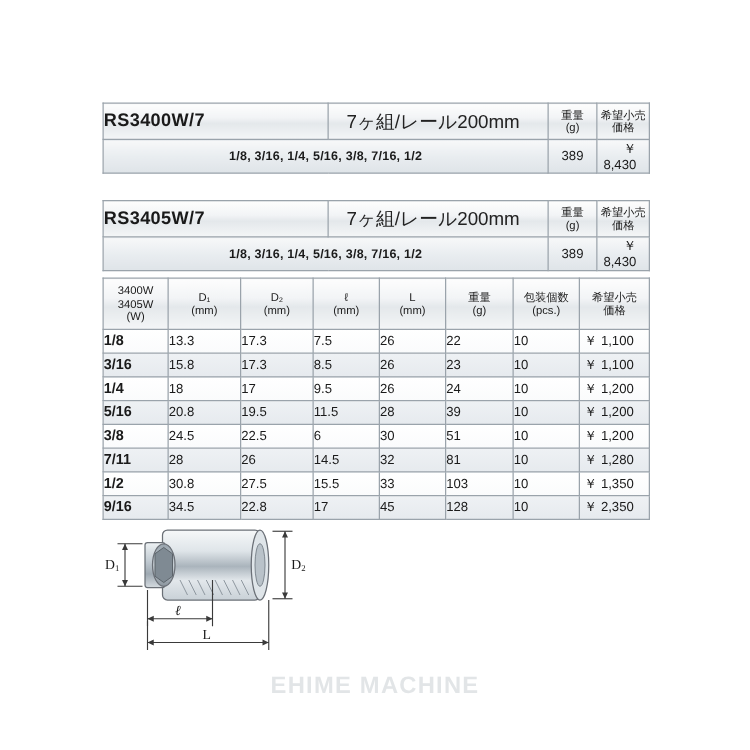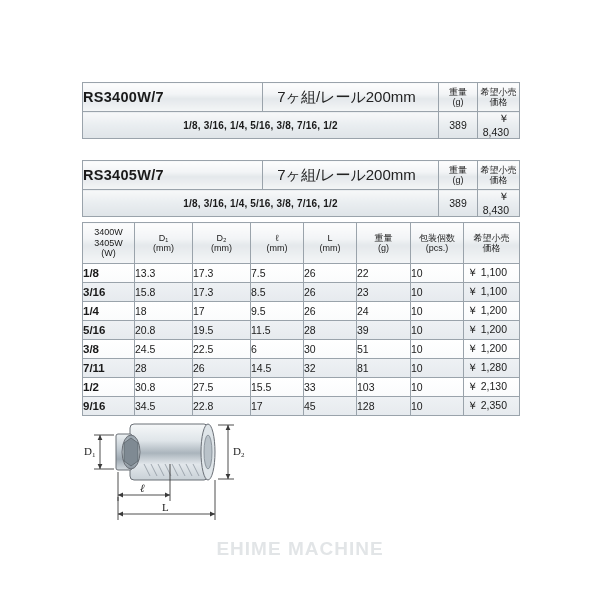--- a/index.html
+++ b/index.html
@@ -330,21 +330,21 @@
         <td class="price">￥ 1,280</td>
       </tr>
       <tr class="row-a">
         <td class="size">1/2</td>
         <td class="val">30.8</td>
         <td class="val">27.5</td>
         <td class="val">15.5</td>
         <td class="val">33</td>
         <td class="val">103</td>
         <td class="val">10</td>
-        <td class="price">￥ 2,130</td>
+        <td class="price">￥ 1,350</td>
       </tr>
       <tr class="row-b">
         <td class="size">9/16</td>
         <td class="val">34.5</td>
         <td class="val">22.8</td>
         <td class="val">17</td>
         <td class="val">45</td>
         <td class="val">128</td>
         <td class="val">10</td>
         <td class="price">￥ 2,350</td>

